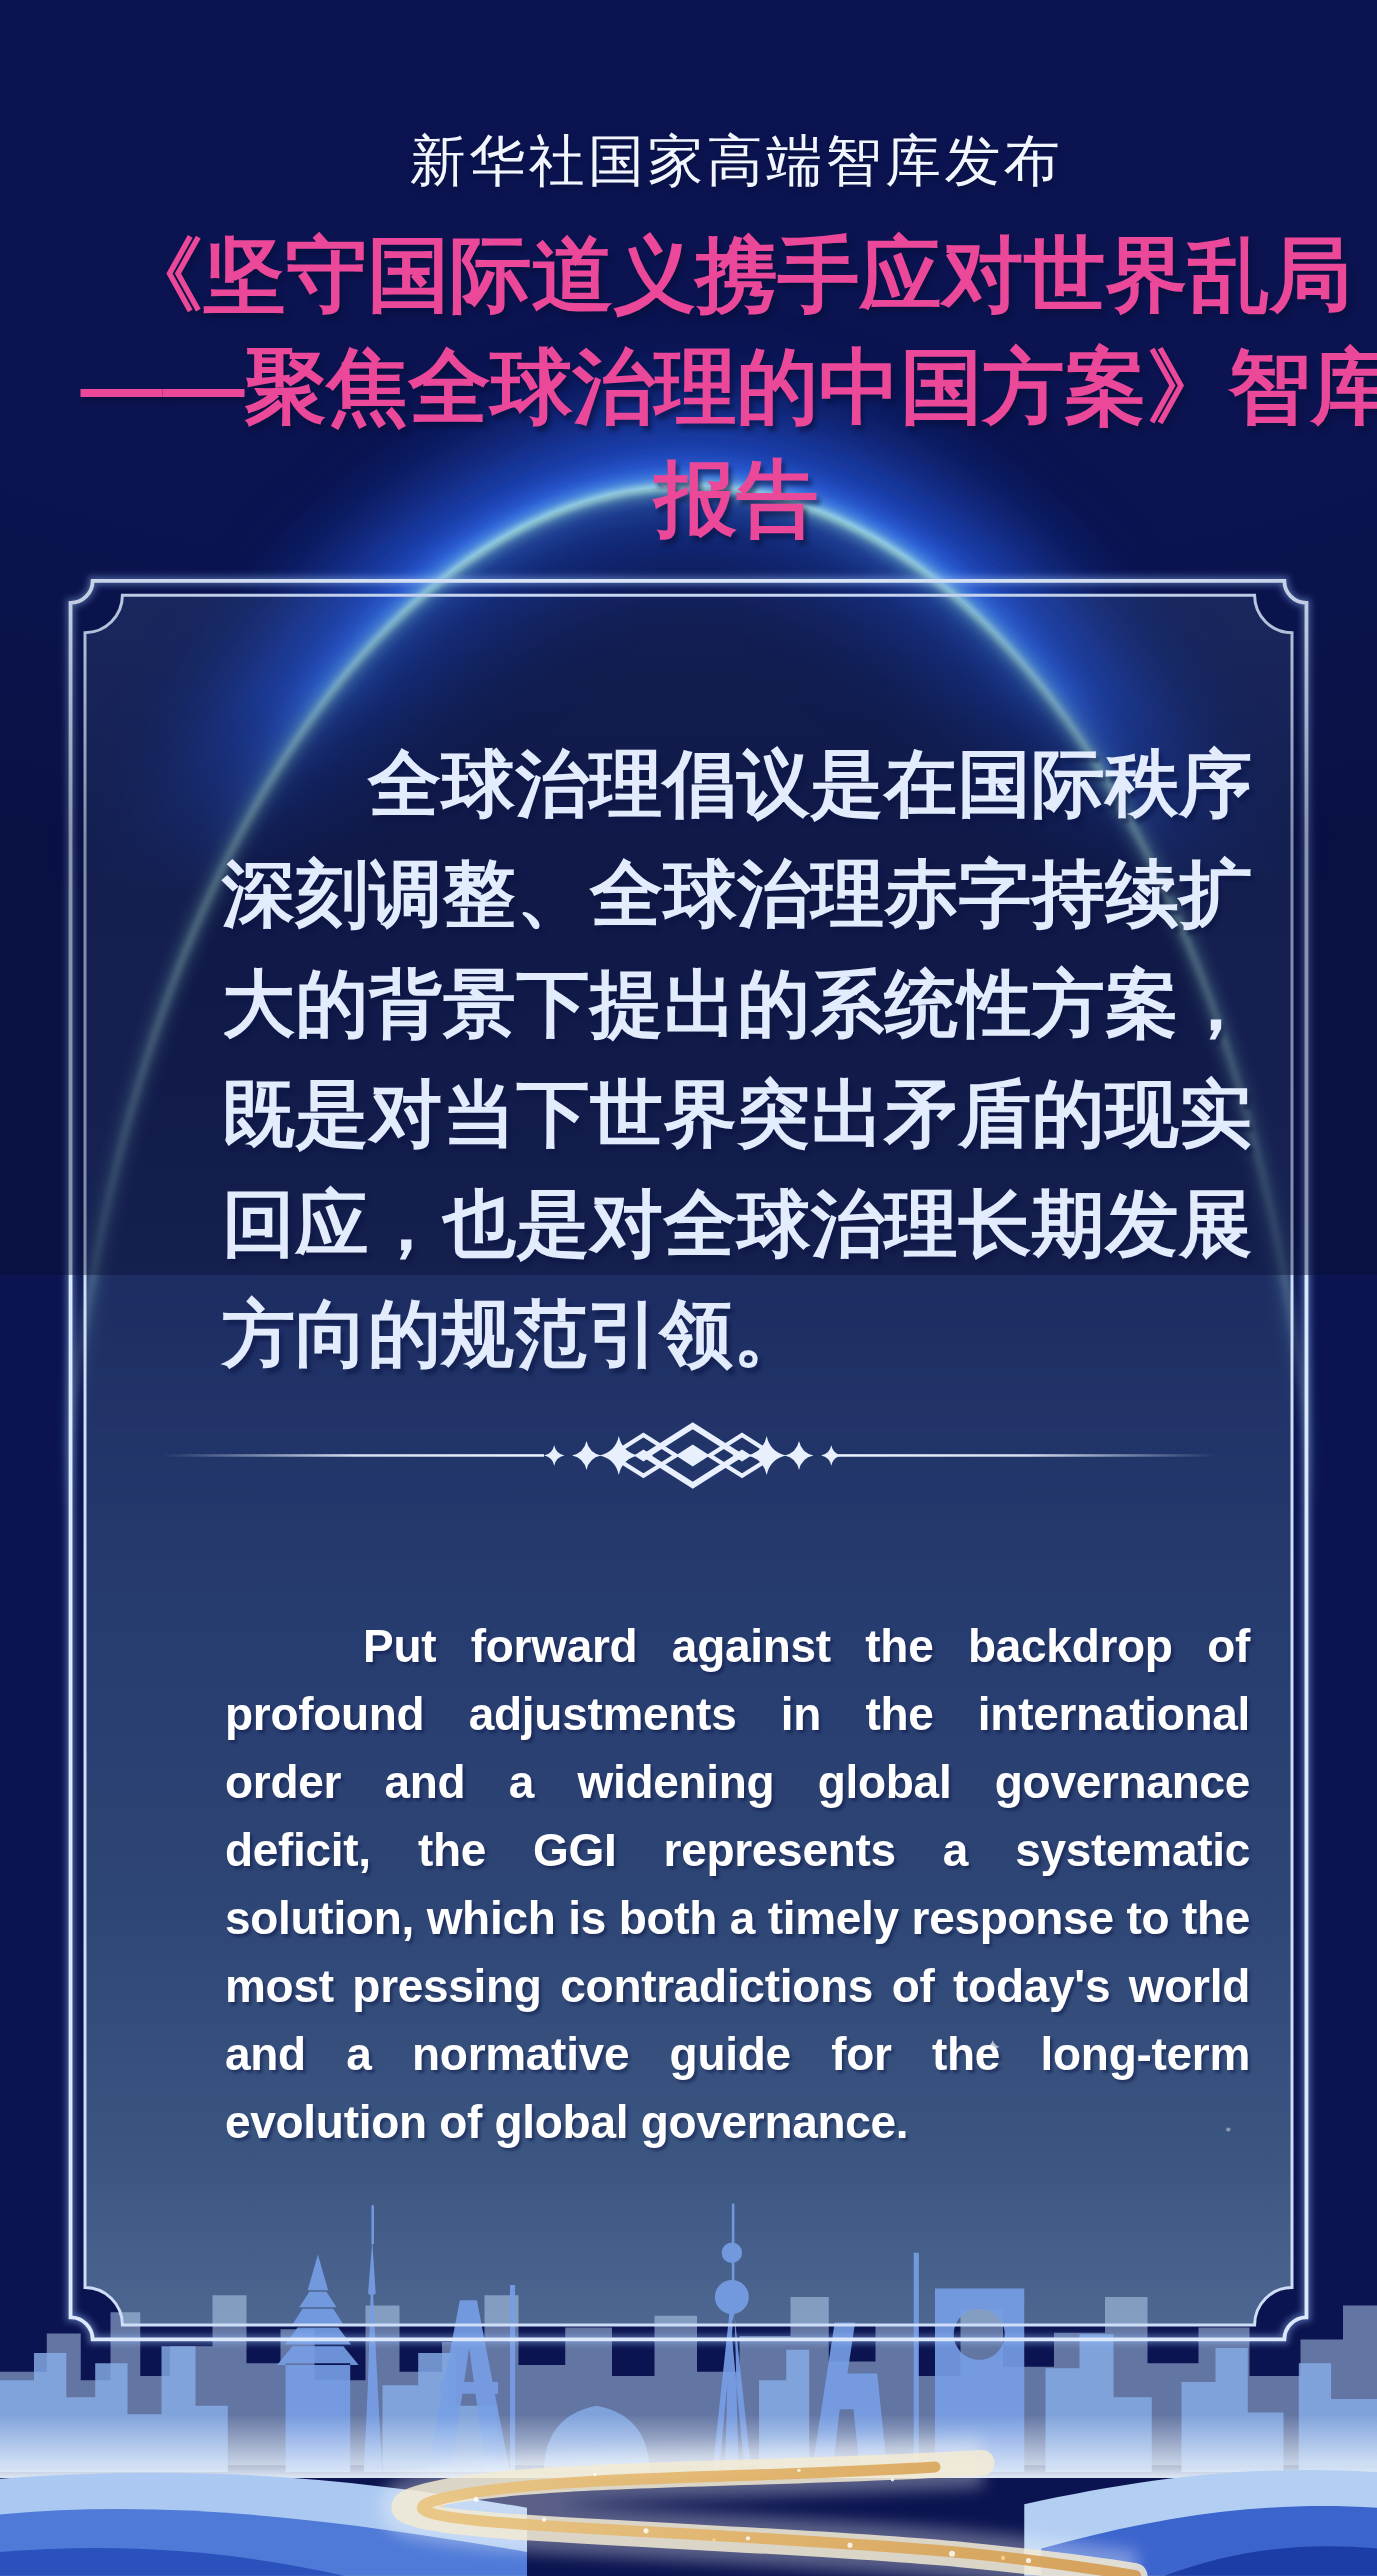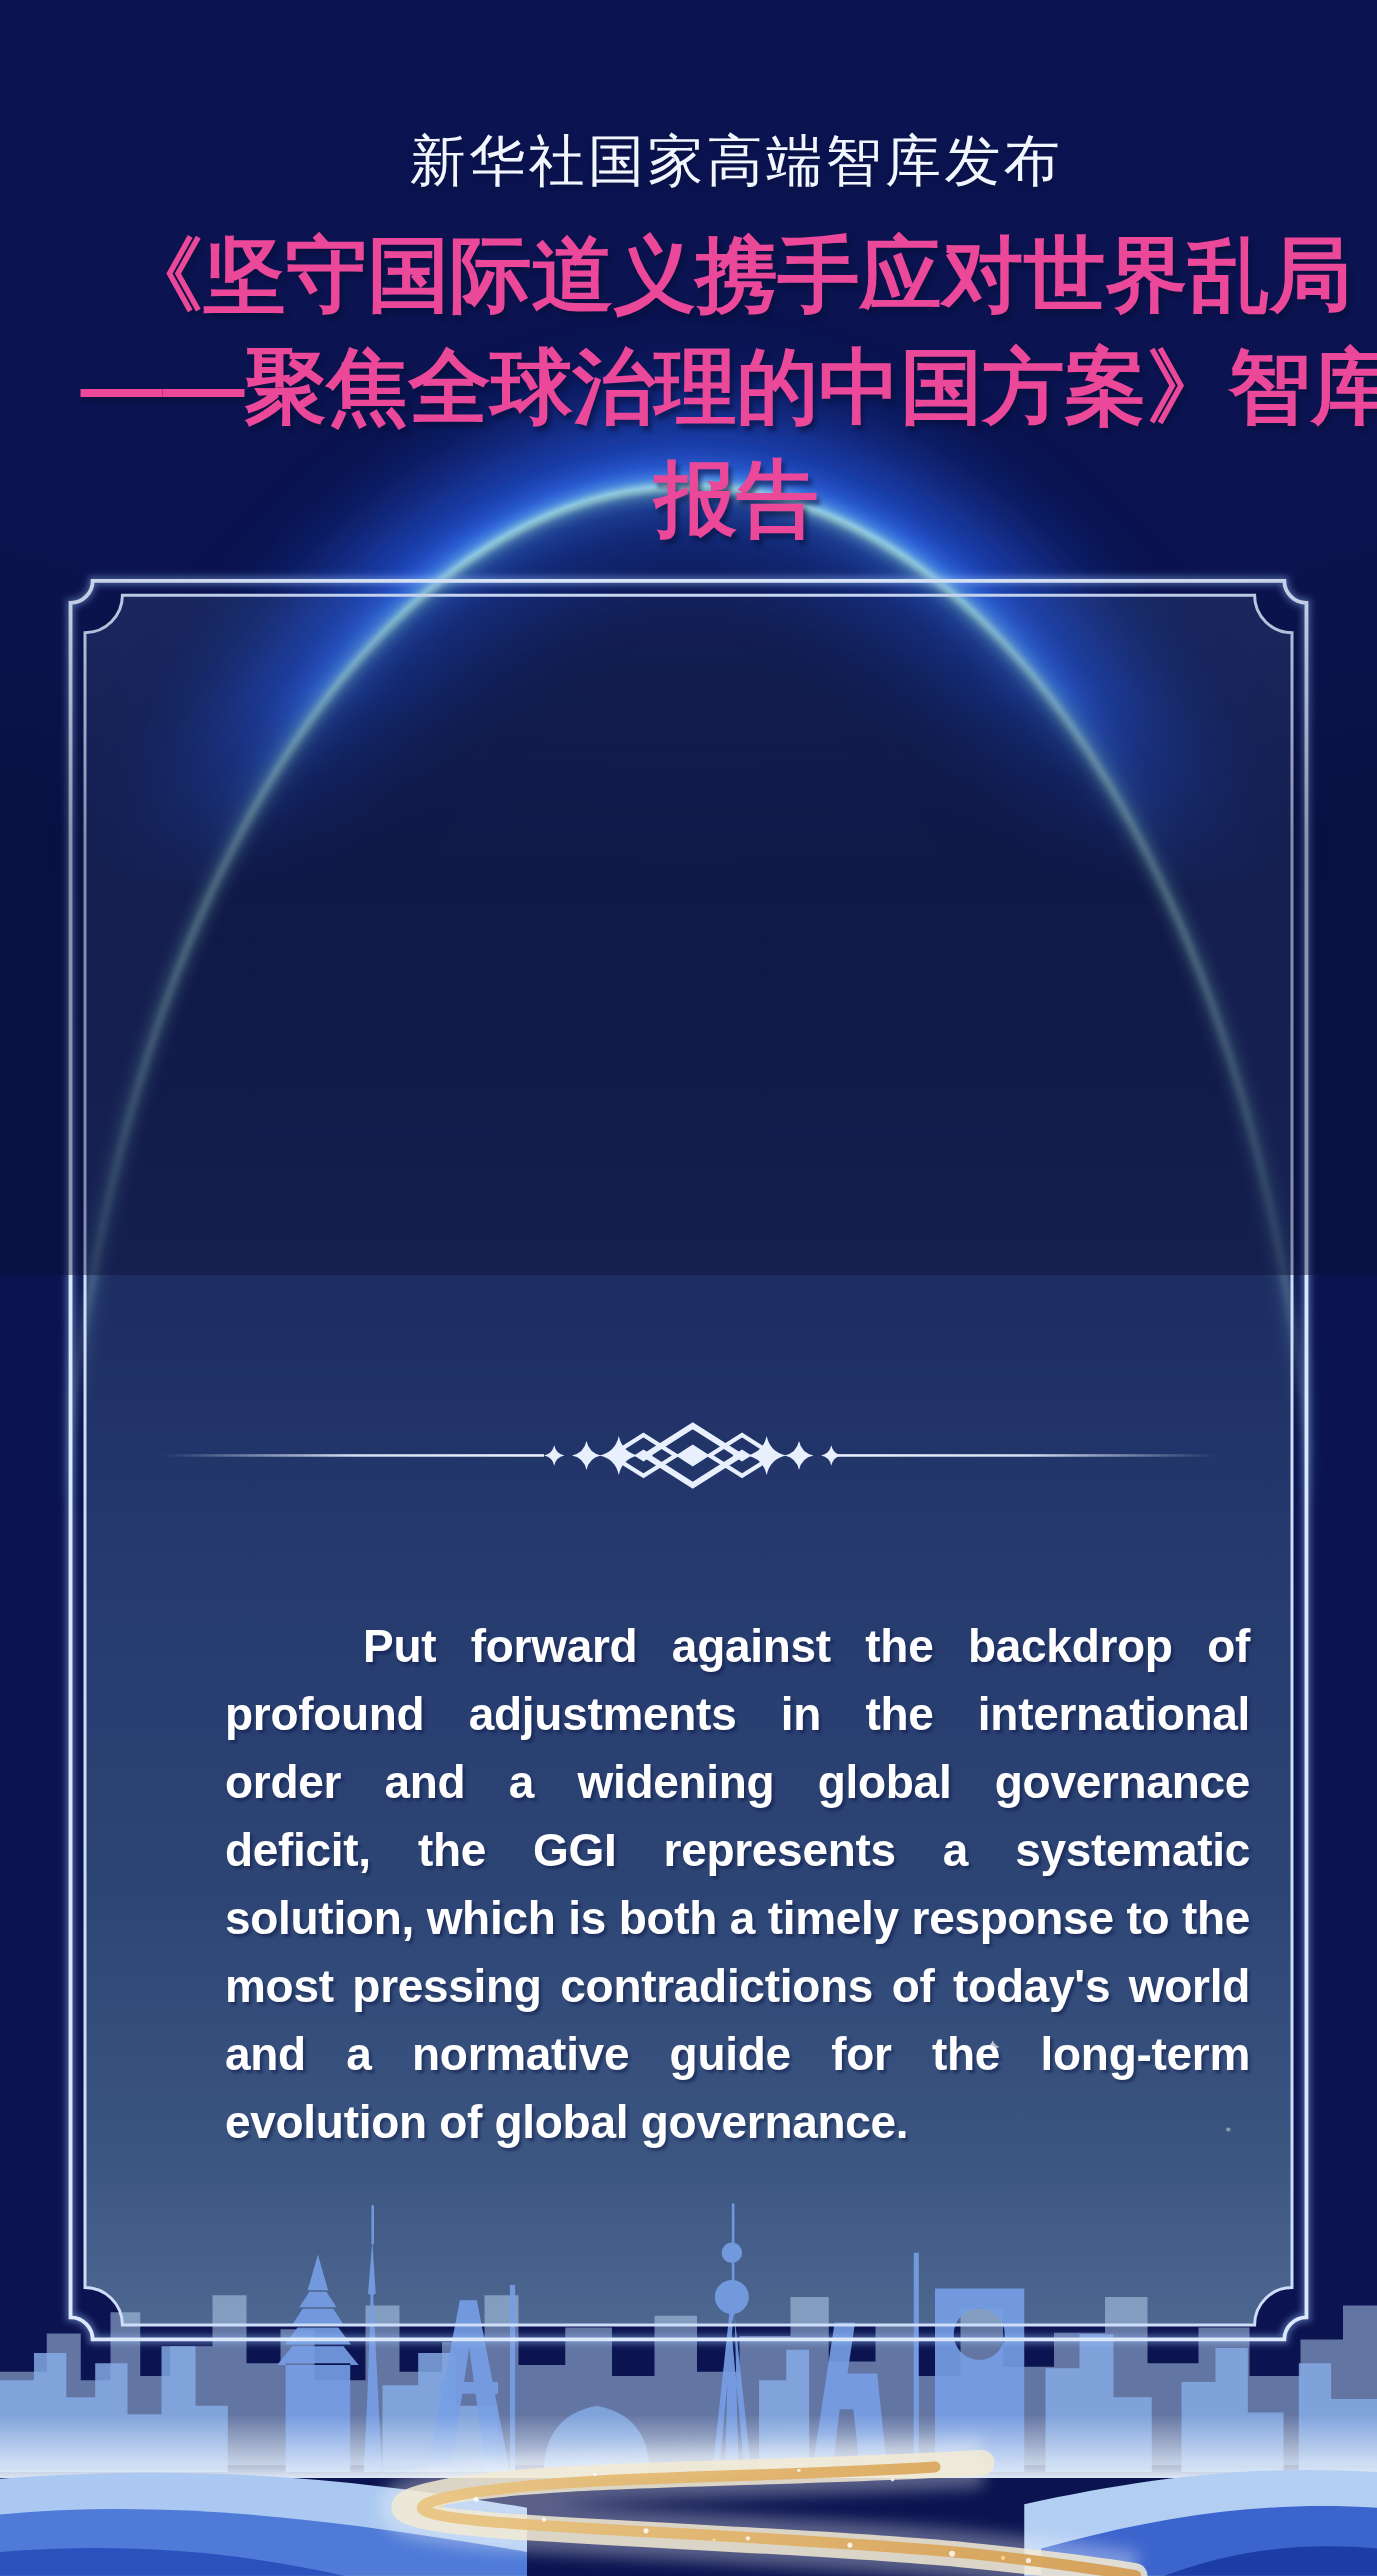--- a/index.html
+++ b/index.html
@@ -215,17 +215,18 @@
 
   <div class="layer vignette"></div>
 
   <div class="publisher txt">新华社国家高端智库发布</div>
 
   <div class="title txt">
     <div>《坚守国际道义携手应对世界乱局</div>
     <div>——聚焦全球治理的中国方案》智库报告</div>
   </div>
 
+  <div class="quote-cn txt">全球治理倡议是在国际秩序深刻调整、全球治理赤字持续扩大的背景下提出的系统性方案，既是对当下世界突出矛盾的现实回应，也是对全球治理长期发展方向的规范引领。</div>
 
   <div class="quote-en txt">Put forward against the backdrop of profound adjustments in the international order and a widening global governance deficit, the GGI represents a systematic solution, which is both a timely response to the most pressing contradictions of today's world and a normative guide for the long-term evolution of global governance.</div>
 
 </div>
 
 
 </body></html>

